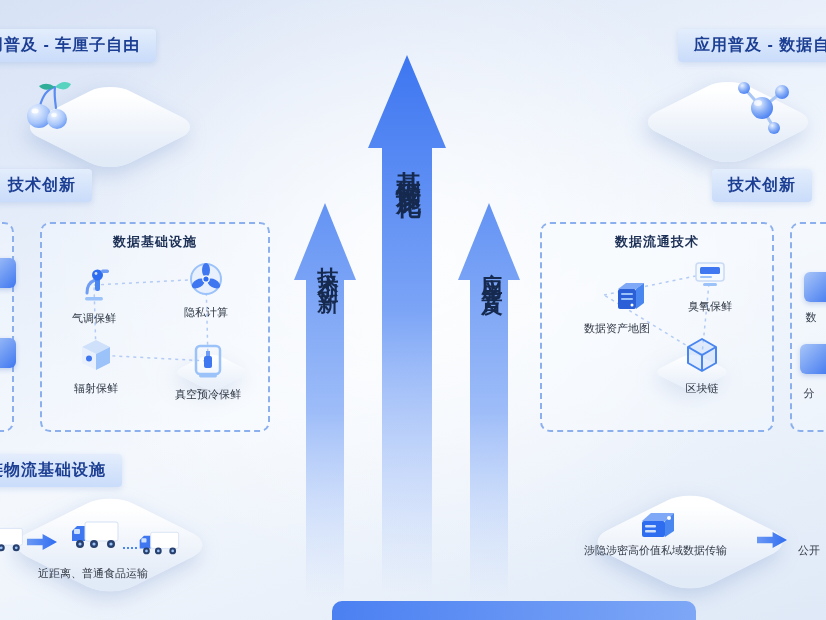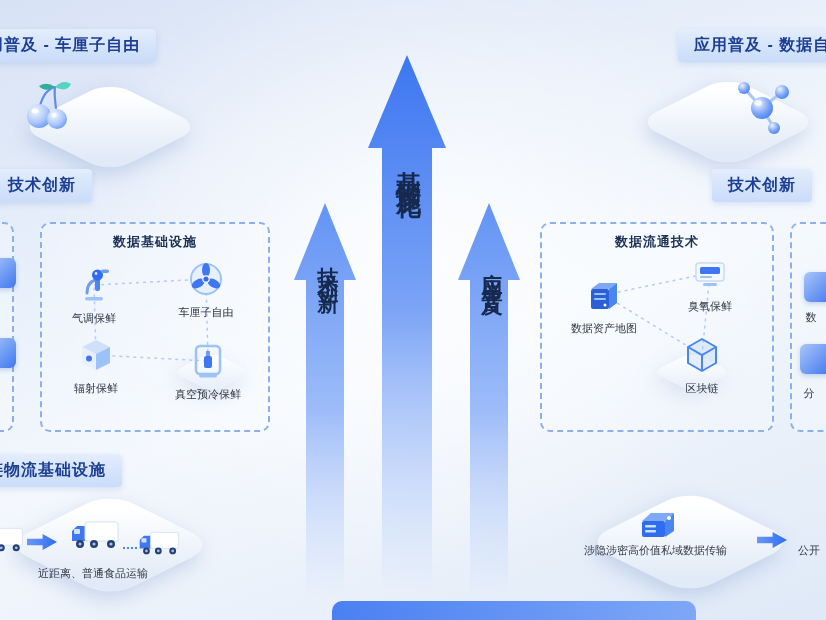--- a/index.html
+++ b/index.html
@@ -177,21 +177,21 @@
           <ellipse cx="19" cy="10" rx="4" ry="7" fill="#3f77f0"></ellipse>
           <g transform="rotate(120 19 19)">
               <ellipse cx="19" cy="10" rx="4" ry="7" fill="#3f77f0"></ellipse>
             </g>
           <g transform="rotate(240 19 19)">
               <ellipse cx="19" cy="10" rx="4" ry="7" fill="#3f77f0"></ellipse>
             </g>
           <circle cx="19" cy="19" r="3.2" fill="#2f6df0" stroke="#ffffff" stroke-width="1.2"></circle>
         </svg>
       </span>
-      <span class="node-label">车厘子自由</span>
+      <span class="node-label">隐私计算</span>
     </div>
 
     <div class="node" style="left:18px;top:112px;width:72px;">
       <span>
         <svg width="38" height="38" viewBox="0 0 38 38">
           <polygon points="19,4 33,11 19,18 5,11" fill="#cfe0fb"></polygon>
           <polygon points="5,11 19,18 19,34 5,27" fill="#e9f0fd"></polygon>
           <polygon points="19,18 33,11 33,27 19,34" fill="#9cc2fa"></polygon>
           <circle cx="12" cy="22.5" r="3" fill="#3f77f0"></circle>
         </svg>
@@ -211,21 +211,21 @@
       <span class="node-label">真空预冷保鲜</span>
     </div>
   </div>
 
   <div class="dashed-box" style="left:540px;top:222px;width:230px;height:206px;">
     <svg class="link-svg" width="230" height="206">
       <polyline points="62,71 168,49 160,131 62,71" fill="none" stroke="#b3cbf5" stroke-width="1.5" stroke-dasharray="3,4"></polyline>
     </svg>
     <div class="box-title">数据流通技术</div>
 
-    <div class="node" style="left:16px;top:52px;width:92px;">
+    <div class="node" style="left:16px;top:52px;width:92px;align-items:flex-end;">
       <span>
         <svg width="38" height="38" viewBox="0 0 38 38">
           <polygon points="6,13 14,7 32,7 24,13" fill="#7fa8f6"></polygon>
           <rect x="6" y="13" width="18" height="20" rx="2" fill="#2a5fd8"></rect>
           <polygon points="24,13 32,7 32,27 24,33" fill="#4a86f0"></polygon>
           <rect x="9" y="17" width="12" height="2" rx="1" fill="#9cc2fa"></rect>
           <rect x="9" y="22" width="12" height="2" rx="1" fill="#9cc2fa"></rect>
           <circle cx="20" cy="29" r="1.5" fill="#ffffff"></circle>
         </svg>
       </span>

